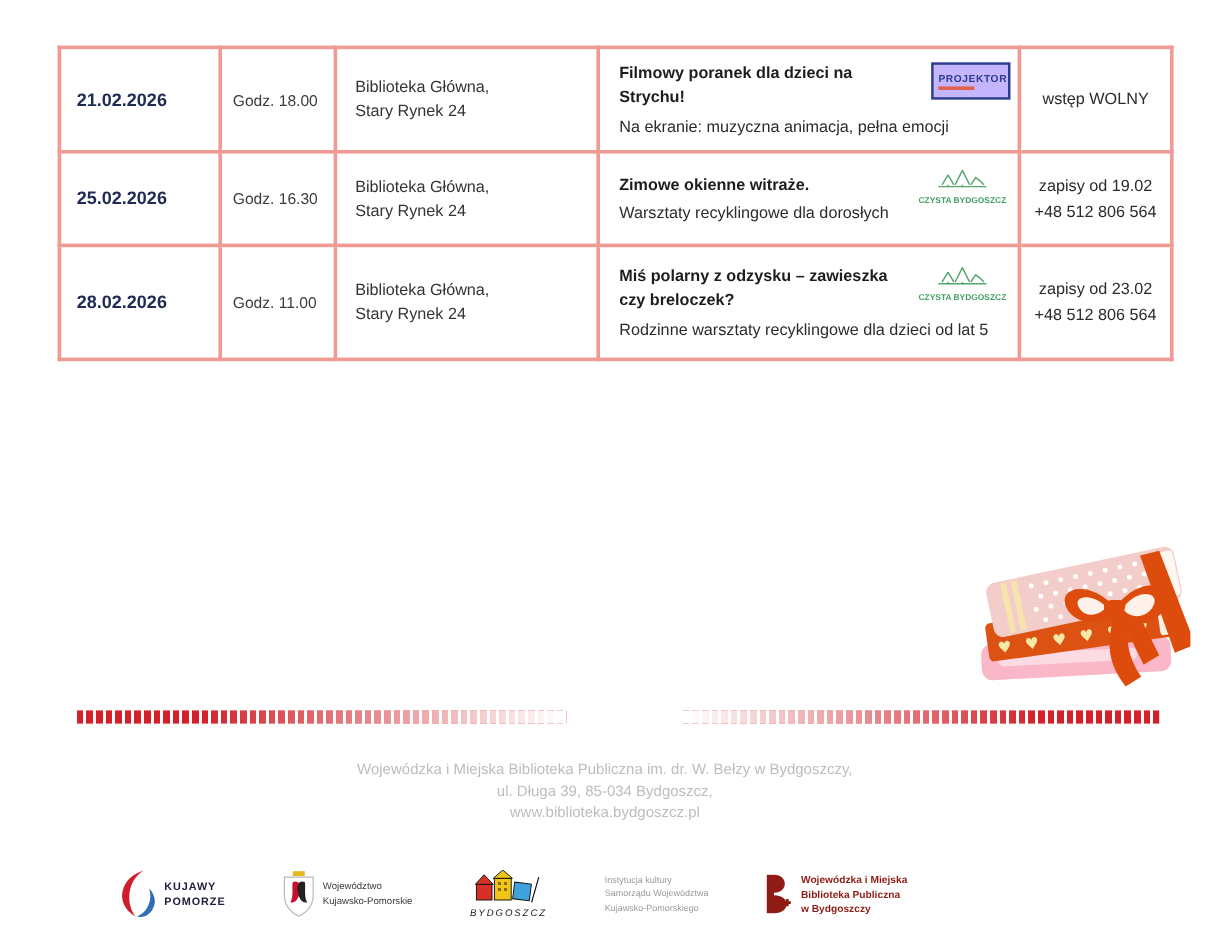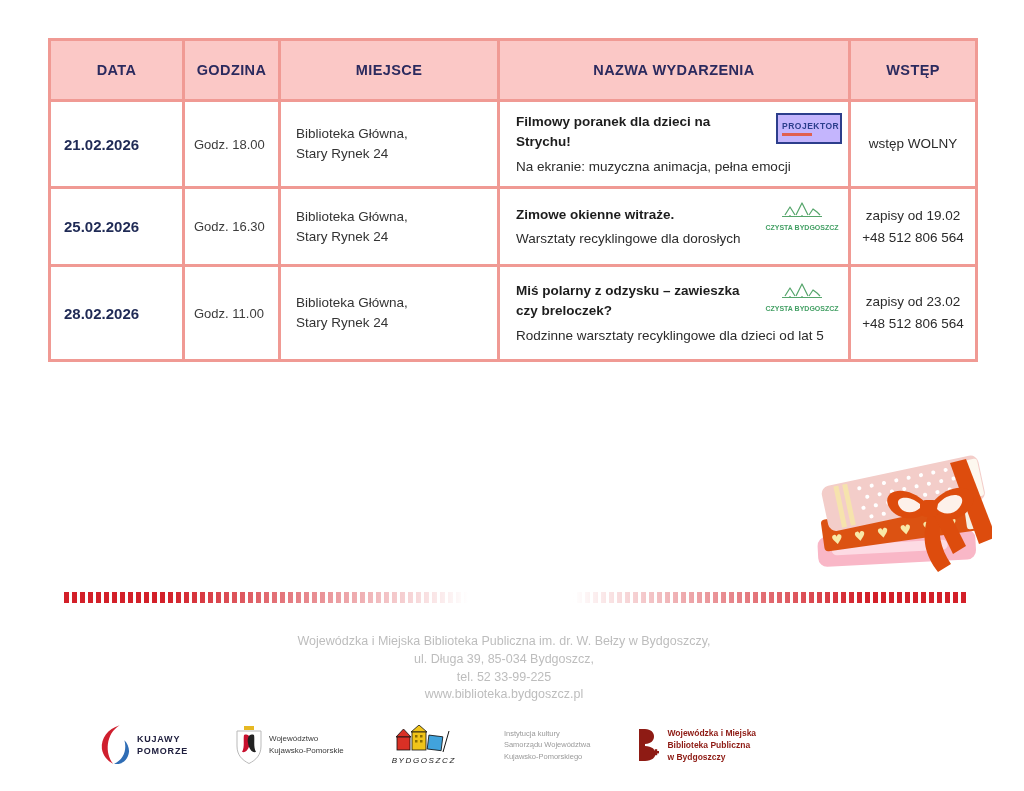--- a/index.html
+++ b/index.html
@@ -75,27 +75,20 @@
 
   <table class="events">
     <colgroup>
       <col style="width:134px">
         <col style="width:96px">
         <col style="width:219px">
       <col style="width:351px">
         <col style="width:127px">
     </colgroup>
     <tbody>
-        <tr>
-      <th>DATA</th>
-      <th>GODZINA</th>
-      <th>MIEJSCE</th>
-      <th>NAZWA WYDARZENIA</th>
-      <th>WSTĘP</th>
-    </tr>
 
     <tr class="r1">
       <td class="date">21.02.2026</td>
       <td class="time">Godz. 18.00</td>
       <td class="place">
         <span>Biblioteka Główna,</span><br>
         <span>Stary Rynek 24</span>
       </td>
       <td class="event">
         <div class="event-title">Filmowy poranek dla dzieci na Strychu!</div>
@@ -224,21 +217,20 @@
       </g>
     </svg>
   </div>
 
   <div class="seg seg-left"></div>
   <div class="seg seg-right"></div>
 
   <div class="footer">
     <div>Wojewódzka i Miejska Biblioteka Publiczna im. dr. W. Bełzy w Bydgoszczy,</div>
     <div>ul. Długa 39, 85-034 Bydgoszcz,</div>
-    <div>tel. 52 33-99-225</div>
     <div>www.biblioteka.bydgoszcz.pl</div>
   </div>
 
   <div class="logos">
 
     <div class="logo-block">
       <svg width="30" height="42" viewBox="0 0 32 44">
         <path d="M21 1 C 8 5 1 15 2 26 C 3 33 8 39 14 42 C 5 31 6 10 21 1 Z" fill="#cf1f2e"></path>
         <path d="M15 42 C 23 44 30 38 31 29 C 31 24 29 20 26 17 C 29 27 25 38 15 42 Z" fill="#2f6db5"></path>
       </svg>

